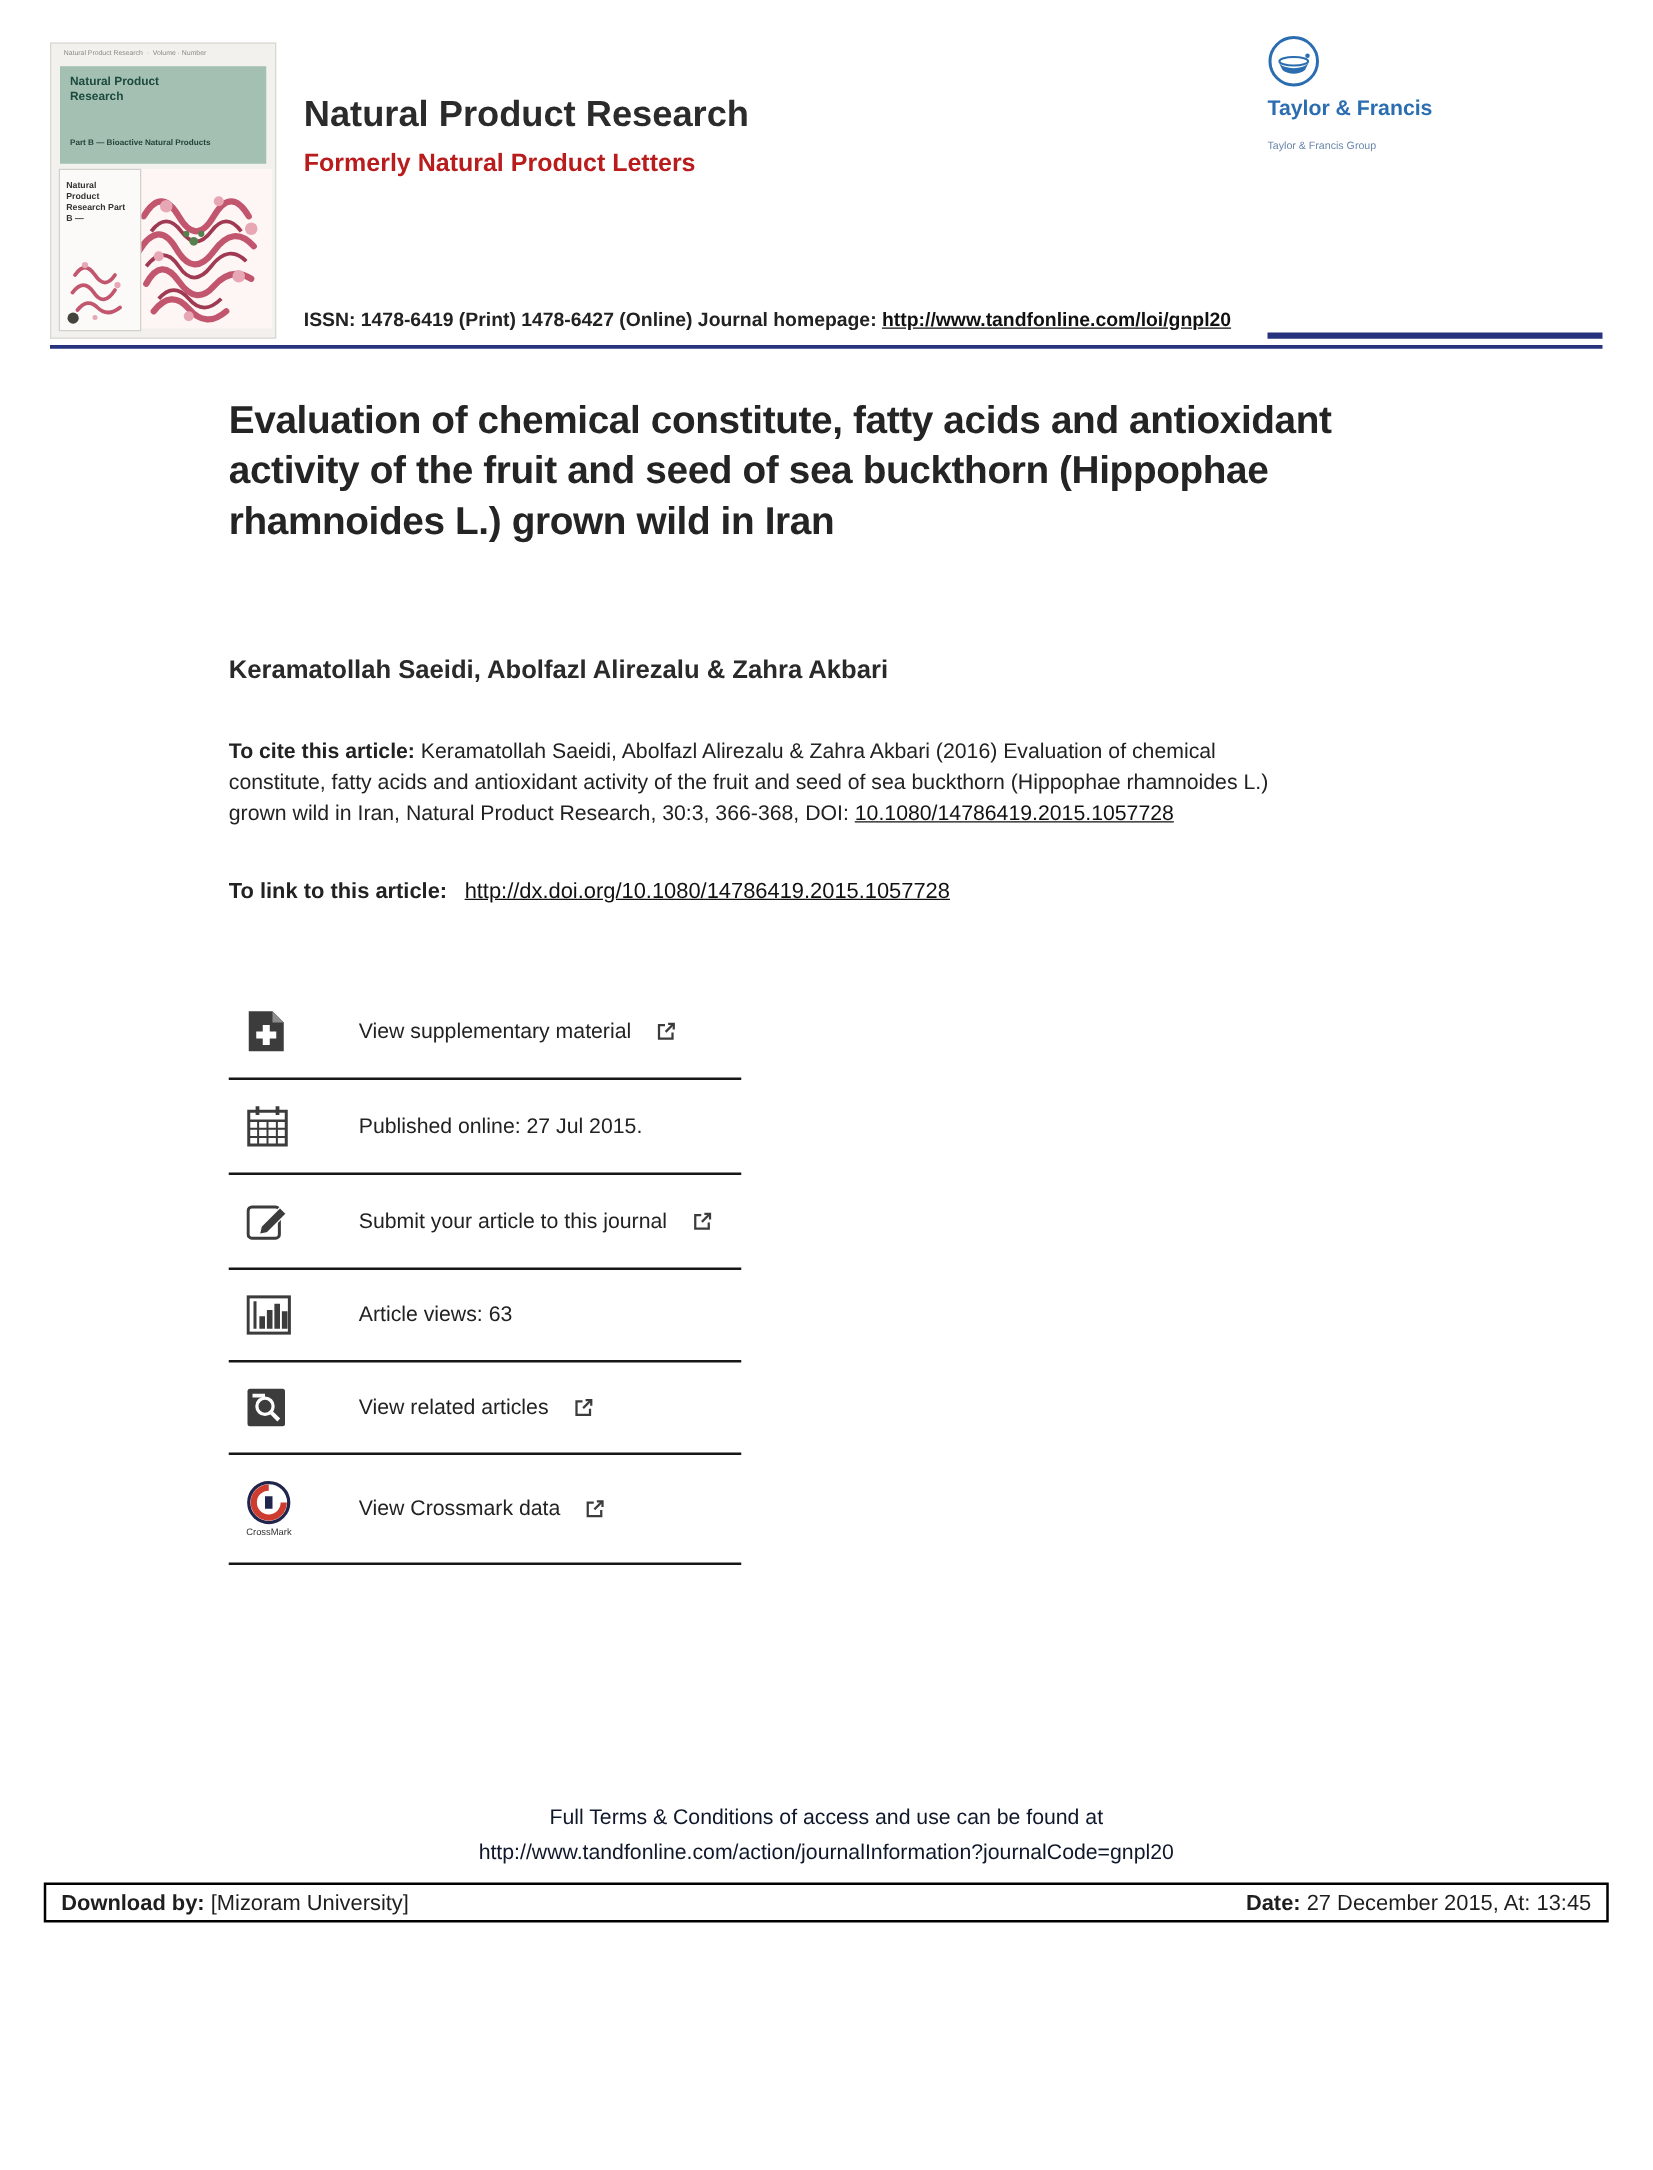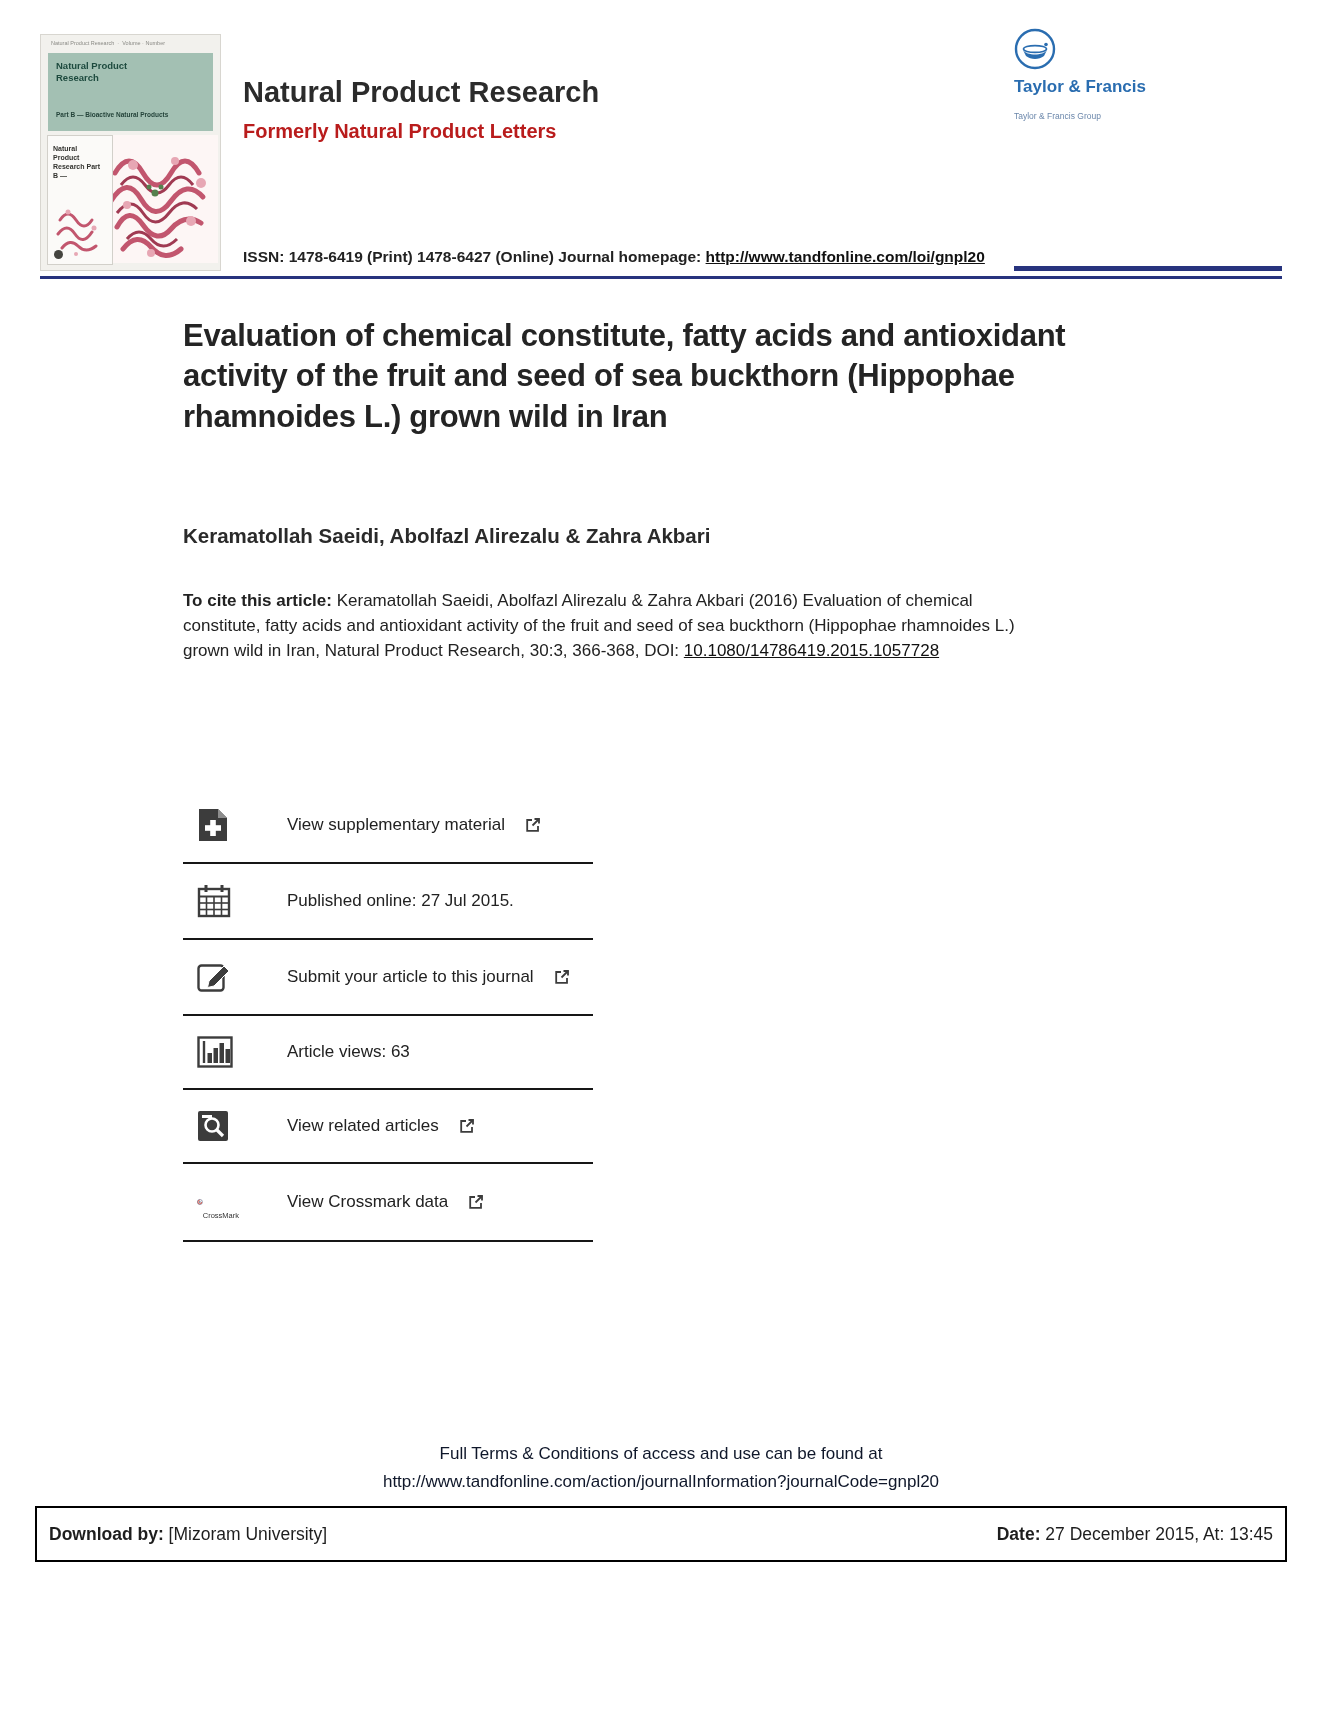--- a/index.html
+++ b/index.html
@@ -36,28 +36,28 @@
   .authors { left:183px; top:524px; font-size:20.5px; font-weight:bold; color:#2a2a2a; }
 
   .cite-block { left:183px; top:588px; width:838px; font-size:17px; line-height:1.48; color:#222; }
   .cite-block a { color:#111; }
   .link-line { left:183px; top:702px; font-size:17.5px; color:#222; }
   .link-line a { color:#111; margin-left:14px; }
 
   
   .actions { left:183px; top:788px; width:410px; }
   .action-row { display:flex; align-items:center; gap:18px; padding:20px 14px; border-bottom:2px solid #161616; }
-  .icon-wrap { width:42px; display:flex; flex-direction:row; align-items:flex-end; flex:0 0 auto; }
+  .icon-wrap { width:42px; display:flex; flex-direction:column; align-items:flex-start; flex:0 0 auto; }
   .icon-caption { font-size:7.5px; color:#333; margin-top:1px; }
   .action-label { font-size:17px; color:#222;margin-left:30px; }
   .ext { display:inline-flex; margin-left:2px; }
 
   
   .terms { left:0; top:1440px; width:100%; text-align:center; font-size:17px; line-height:1.62; color:#0f172a; }
-  .download-bar { left:35px; top:1506px; width:1252px; height:56px; border:2px solid #000;
+  .download-bar { left:35px; top:1506px; width:1252px; height:32px; border:2px solid #000;
                   display:flex; align-items:center; justify-content:space-between; padding:0 12px; font-size:17.5px; }
   .bar-left b, .bar-right b { font-weight:bold; }
 </style>
 </head>
 <body>
 
 <div class="page">
 
   <div class="abs cover">
     <div class="cover-topline">Natural Product Research &nbsp;·&nbsp; Volume · Number</div>
@@ -144,20 +144,23 @@
 
   <h1 class="abs article-title">Evaluation of chemical constitute, fatty acids and antioxidant activity of the fruit and seed of sea buckthorn (Hippophae rhamnoides L.) grown wild in Iran</h1>
   <div class="abs authors">Keramatollah Saeidi, Abolfazl Alirezalu &amp; Zahra Akbari</div>
 
   <p class="abs cite-block">
     <b>To cite this article:</b>
     <span>Keramatollah Saeidi, Abolfazl Alirezalu &amp; Zahra Akbari (2016) Evaluation of chemical constitute, fatty acids and antioxidant activity of the fruit and seed of sea buckthorn (Hippophae rhamnoides L.) grown wild in Iran, Natural Product Research, 30:3, 366-368, DOI:</span>
     <a href="#">10.1080/14786419.2015.1057728</a>
   </p>
 
+  <p class="abs link-line">
+    <b>To link to this article:</b><a href="#">http://dx.doi.org/10.1080/14786419.2015.1057728</a>
+  </p>
 
   <div class="abs actions">
 
     <div class="action-row">
       <span class="icon-wrap">
         <svg width="32" height="34" viewBox="0 0 32 34">
           <path d="M2 1 h19 l9 9 v23 H2 z" fill="#3c3c3c"></path>
           <path d="M21 1 l9 9 h-9 z" fill="#8d8d8d"></path>
           <rect x="13.2" y="12" width="5.6" height="16" fill="#fff"></rect>
           <rect x="8" y="17.2" width="16" height="5.6" fill="#fff"></rect>

